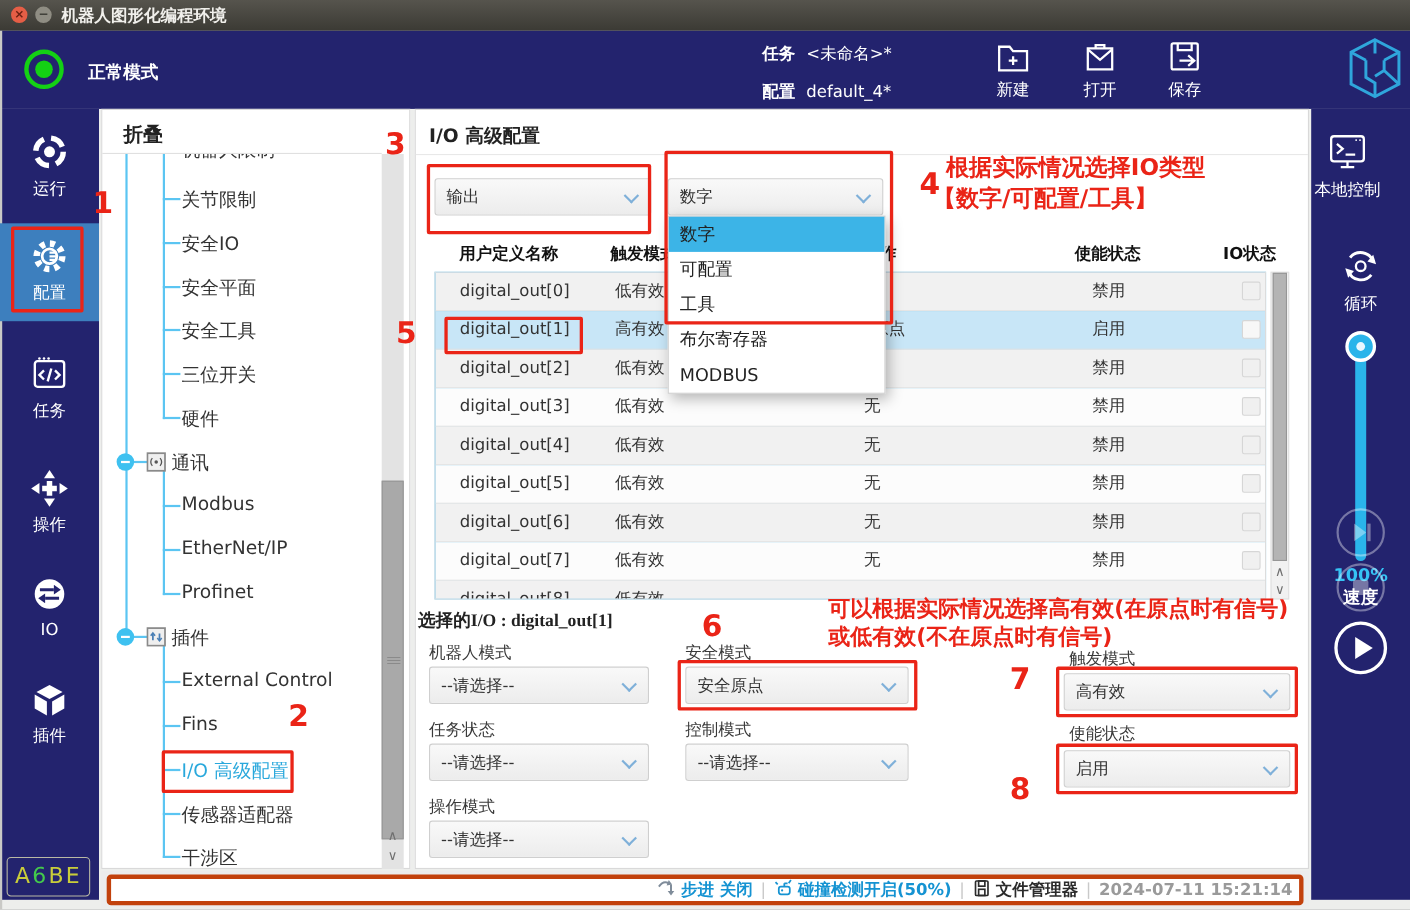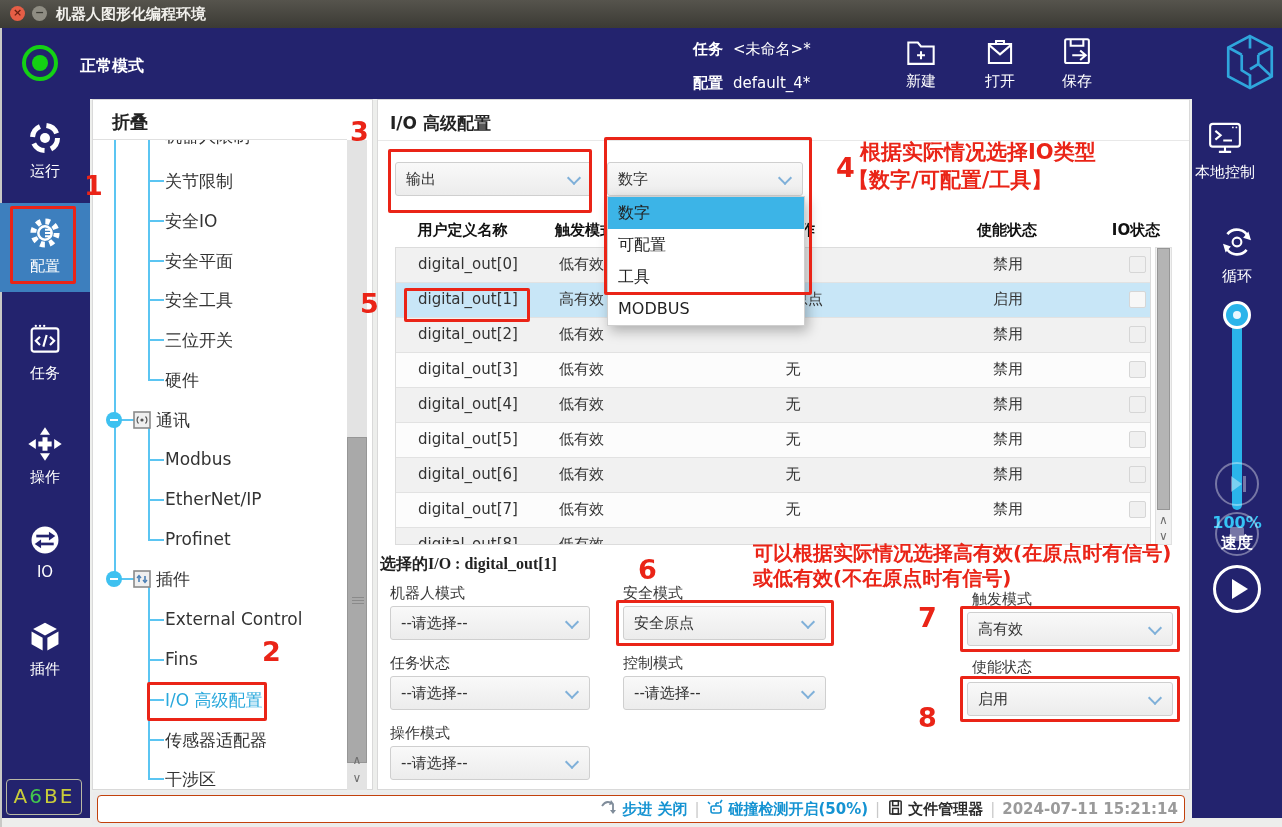--- a/index.html
+++ b/index.html
@@ -16,21 +16,21 @@
   .hdr-txt{color:#fff;font-size:15px;}
   .hdr-lbl{font-weight:bold;}
   .navy{background:#23236e;}
   .lsb{left:0;top:99px;width:90px;height:719px;}
   .rsb{left:1192px;top:99px;width:90px;height:719px;}
   .edge-left{left:0;top:28px;width:2px;height:799px;background:#c9c9c6;}
   
   .tree-panel{left:92px;top:99px;width:281px;height:691px;background:#fff;border:1px solid #d9d9d9;box-sizing:border-box;}
   .main-panel{left:377px;top:99px;width:813px;height:691px;background:#fff;border:1px solid #d9d9d9;box-sizing:border-box;}
   .statusbar{left:92px;top:792px;width:1098px;height:33px;background:#ececec;}
-  .status-inner{left:97px;top:795px;width:1088px;height:28px;background:#fff;border:1px solid #c2410c;border-radius:4px;box-sizing:border-box;
+  .status-inner{left:97px;top:795px;width:1088px;height:28px;background:#fff;border:4px solid #c2410c;border-radius:4px;box-sizing:border-box;
                 display:flex;justify-content:flex-end;align-items:center;padding-right:6px;font-size:15px;font-weight:bold;white-space:nowrap;}
   .st-blue{color:#1593d2;}
   .st-dark{color:#2b2b2b;}
   .st-gray{color:#9a9a9a;}
   .st-sep{color:#c9c9c9;margin:0 7px;font-weight:normal;}
   .st-ic{margin-right:4px;display:inline-block;vertical-align:-3px;}
   
   .sbi{left:0;width:90px;text-align:center;color:#fff;}
   .sbi-label{font-size:15px;}
   .sb-active{left:0;width:90px;height:89px;background:#3d7fbe;}
@@ -362,20 +362,21 @@
   <div class="abs sb-track" style="left:1155px;top:247px;width:17px;height:298px;border:1px solid #e0e0e0;box-sizing:border-box;background:#f1f1f1;">
     <div class="sb-thumb" style="left:1px;top:0;width:13px;height:262px;background:#b4b4b4;"></div>
     <div class="sb-arrow" style="top:266px;">∧</div>
     <div class="sb-arrow" style="top:282px;">∨</div>
   </div>
 
   <div class="abs ddl">
     <div class="opt opt-sel">数字</div>
     <div class="opt">可配置</div>
     <div class="opt">工具</div>
+    <div class="opt">布尔寄存器</div>
     <div class="opt">MODBUS</div>
   </div>
 
   <div class="abs sec-title">选择的I/O : digital_out[1]</div>
 
   <div class="lbl" style="left:390px;top:584px;">机器人模式</div>
   <div class="abs sel" style="left:390px;top:606px;width:200px;">
     <span class="txt">--请选择--</span>
       <span class="chev"></span>
   </div>

